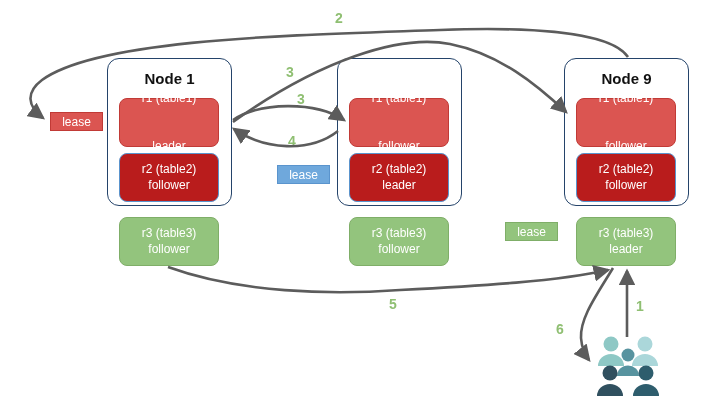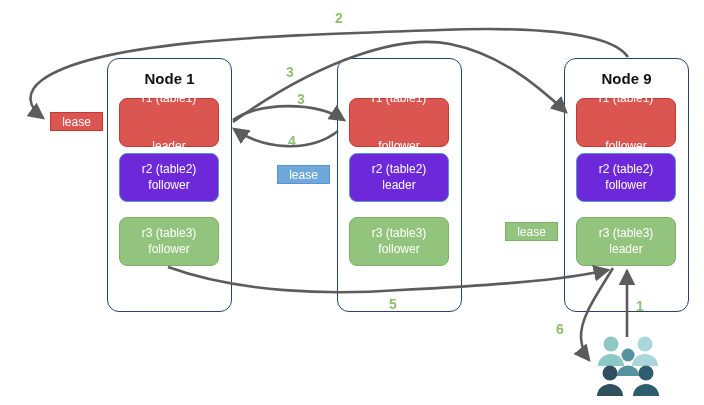--- a/index.html
+++ b/index.html
@@ -1,33 +1,33 @@
 <!DOCTYPE html>
 <html><head>
 <meta charset="utf-8">
 <style>
   html,body{margin:0;padding:0;background:#fff;}
   .canvas{
     position:relative;width:704px;height:405px;background:#ffffff;
     font-family:"Liberation Sans",sans-serif;overflow:hidden;
   }
   .node{
-    position:absolute;width:125px;height:254px;background:#fff;
+    position:absolute;width:125px;height:148px;background:#fff;
     border:1.5px solid #24436a;border-radius:12px;box-sizing:border-box;
   }
   .node-title{
     text-align:center;margin-top:11px;font-weight:bold;font-size:15px;color:#111;
   }
   .block{
     position:absolute;left:11px;width:100px;height:49px;border-radius:8px;
     color:#fff;font-size:12px;text-align:center;display:flex;flex-direction:column;
     justify-content:center;line-height:1.3;box-sizing:border-box;
   }
   .block.red{background:#db5551;border:1px solid #c13a36;gap:32px;}
-  .block.blue{background:#6d28d9;border:1px solid #5a94cd;}
+  .block.blue{background:#b91c1c;border:1px solid #5a94cd;}
   .block.green{background:#93c47d;border:1px solid #7fae68;}
   .b1{top:39px;} .b2{top:94px;} .b3{top:158px;}
   .lease{
     position:absolute;width:53px;height:19px;border-radius:0;color:#fff;
     font-size:12px;text-align:center;line-height:19px;box-sizing:border-box;
   }
   .lease.red{background:#db5551;border:1px solid #c13a36;}
   .lease.blue{background:#6fa8dc;border:1px solid #5a94cd;}
   .lease.green{background:#93c47d;border:1px solid #7fae68;}
   .step{

